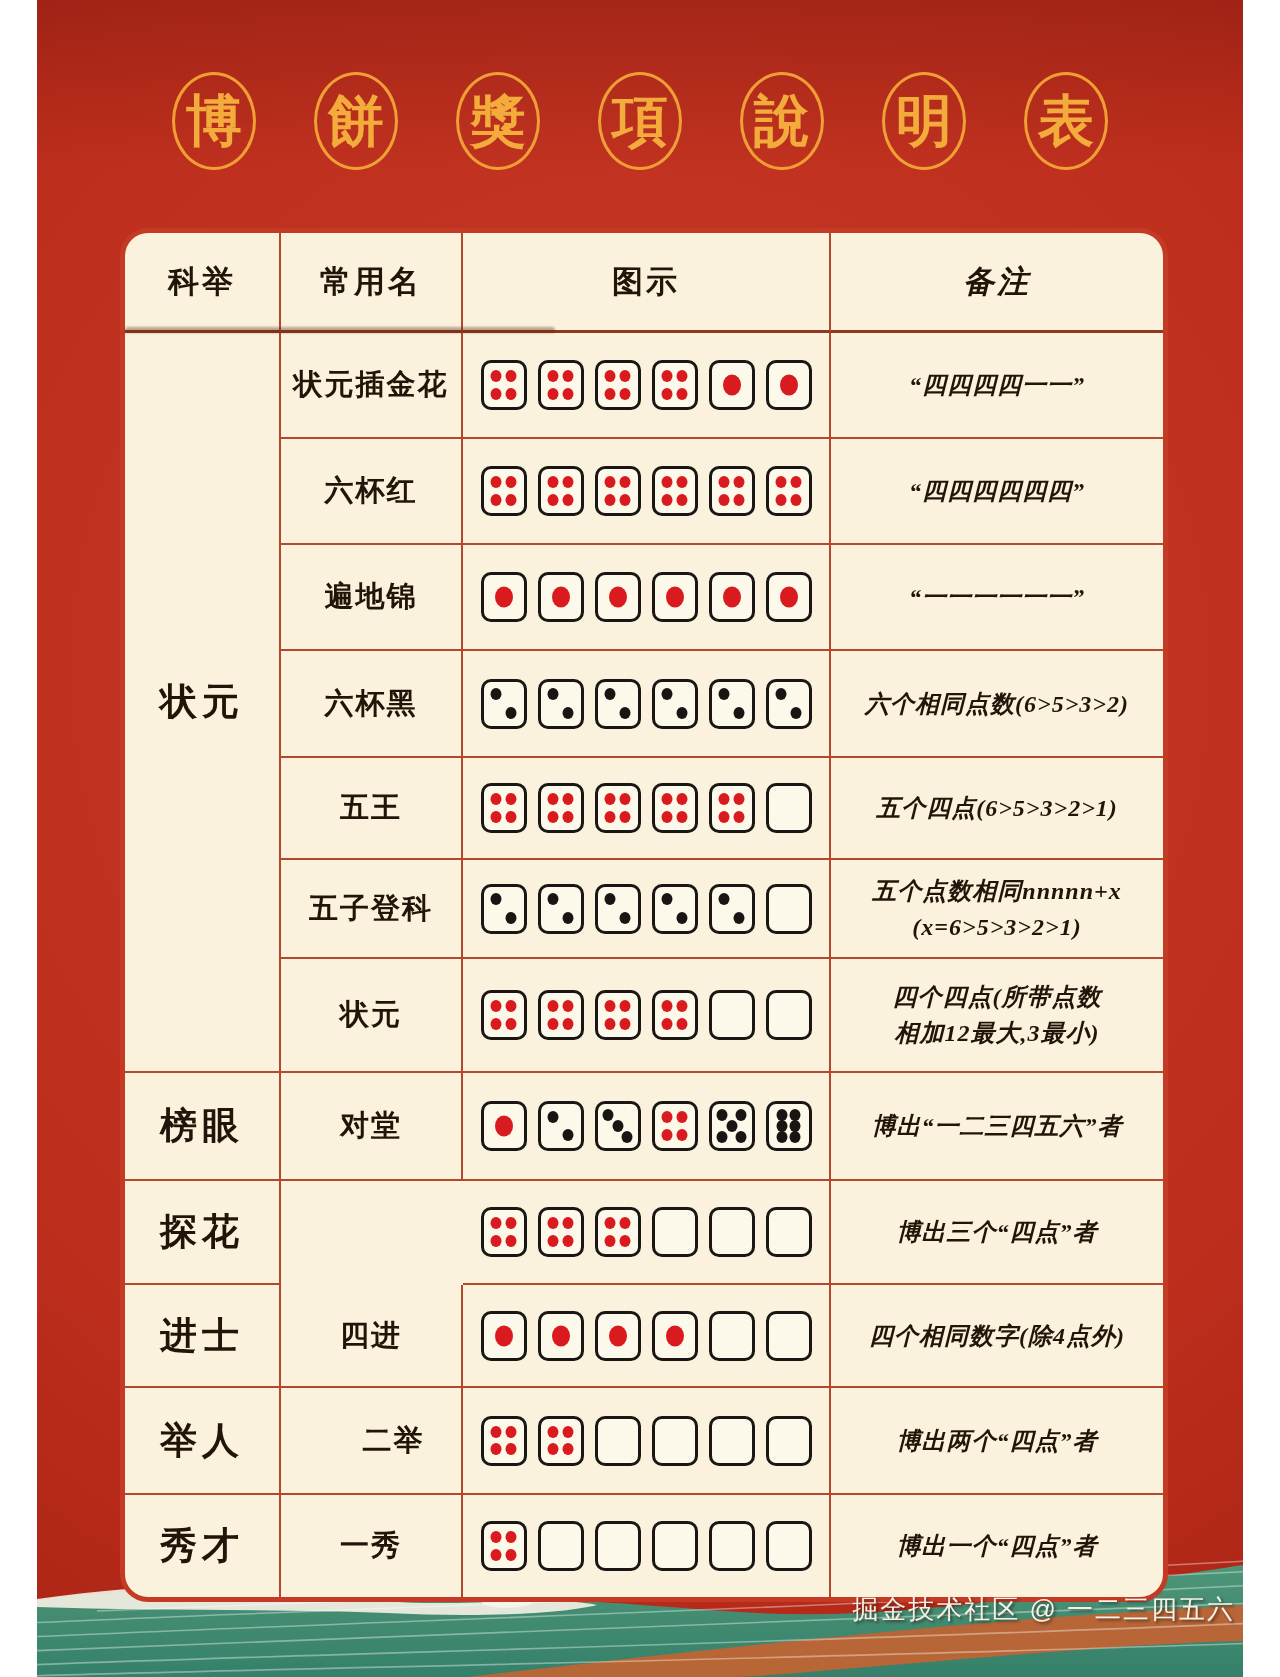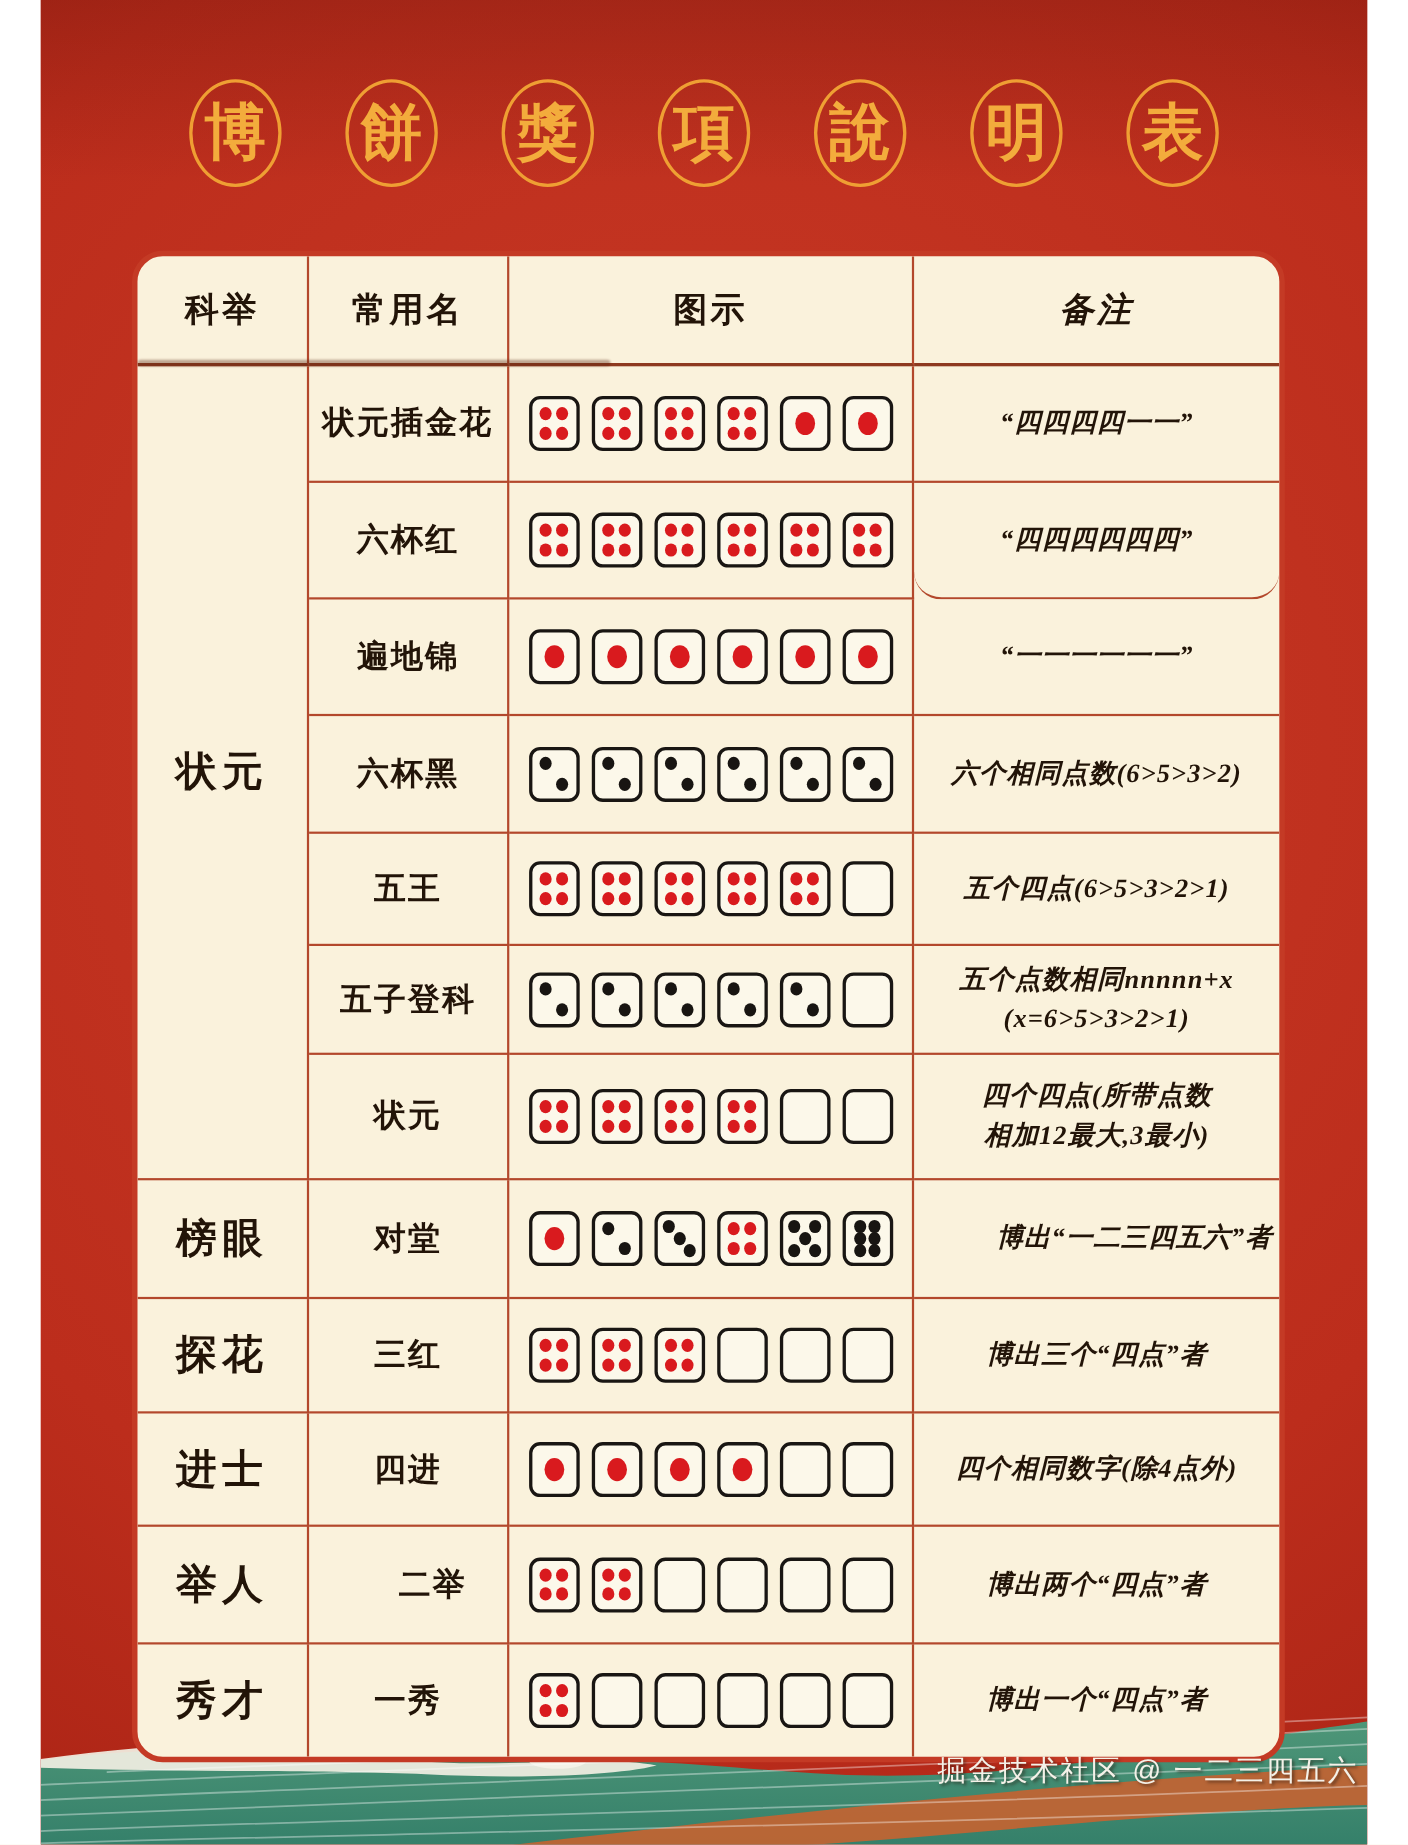--- a/index.html
+++ b/index.html
@@ -198,21 +198,21 @@
           <span class="pip" style="left: 31%; top: 70%; background: rgb(217, 26, 30);"></span>
           <span class="pip" style="left: 69%; top: 70%; background: rgb(217, 26, 30);"></span>
         </div>
         <div class="die">
           <span class="pip" style="left: 31%; top: 30%; background: rgb(217, 26, 30);"></span>
           <span class="pip" style="left: 69%; top: 30%; background: rgb(217, 26, 30);"></span>
           <span class="pip" style="left: 31%; top: 70%; background: rgb(217, 26, 30);"></span>
           <span class="pip" style="left: 69%; top: 70%; background: rgb(217, 26, 30);"></span>
         </div>
       </div>
-      <div class="c note last-col" style="grid-area: 3 / 4; border-radius: 25px;">
+      <div class="c note last-col" style="grid-area: 3 / 4;">
         <div>“四四四四四四”</div>
       </div>
       <div class="c name" style="grid-area: 4 / 2;">遍地锦</div>
       <div class="c dice" style="grid-area: 4 / 3;">
         <div class="die">
           <span class="pip one" style="left: 50%; top: 50%; background: rgb(217, 26, 30);"></span>
         </div>
         <div class="die">
           <span class="pip one" style="left: 50%; top: 50%; background: rgb(217, 26, 30);"></span>
         </div>
@@ -388,25 +388,24 @@
         </div>
         <div class="die">
           <span class="pip" style="left: 33%; top: 24%; background: rgb(24, 21, 18);"></span>
           <span class="pip" style="left: 67%; top: 24%; background: rgb(24, 21, 18);"></span>
           <span class="pip" style="left: 33%; top: 50%; background: rgb(24, 21, 18);"></span>
           <span class="pip" style="left: 67%; top: 50%; background: rgb(24, 21, 18);"></span>
           <span class="pip" style="left: 33%; top: 76%; background: rgb(24, 21, 18);"></span>
           <span class="pip" style="left: 67%; top: 76%; background: rgb(24, 21, 18);"></span>
         </div>
       </div>
-      <div class="c note last-col" style="grid-area: 9 / 4; justify-content: flex-end;">
+      <div class="c note last-col" style="grid-area: 9 / 4;">
         <div>博出“一二三四五六”者</div>
       </div>
       <div class="c rank" style="grid-area: 10 / 1 / span 1;">探花</div>
-      <div class="c name" style="grid-area: 10 / 2;">三红</div>
       <div class="c dice" style="grid-area: 10 / 3;">
         <div class="die">
           <span class="pip" style="left: 31%; top: 30%; background: rgb(217, 26, 30);"></span>
           <span class="pip" style="left: 69%; top: 30%; background: rgb(217, 26, 30);"></span>
           <span class="pip" style="left: 31%; top: 70%; background: rgb(217, 26, 30);"></span>
           <span class="pip" style="left: 69%; top: 70%; background: rgb(217, 26, 30);"></span>
         </div>
         <div class="die">
           <span class="pip" style="left: 31%; top: 30%; background: rgb(217, 26, 30);"></span>
           <span class="pip" style="left: 69%; top: 30%; background: rgb(217, 26, 30);"></span>

